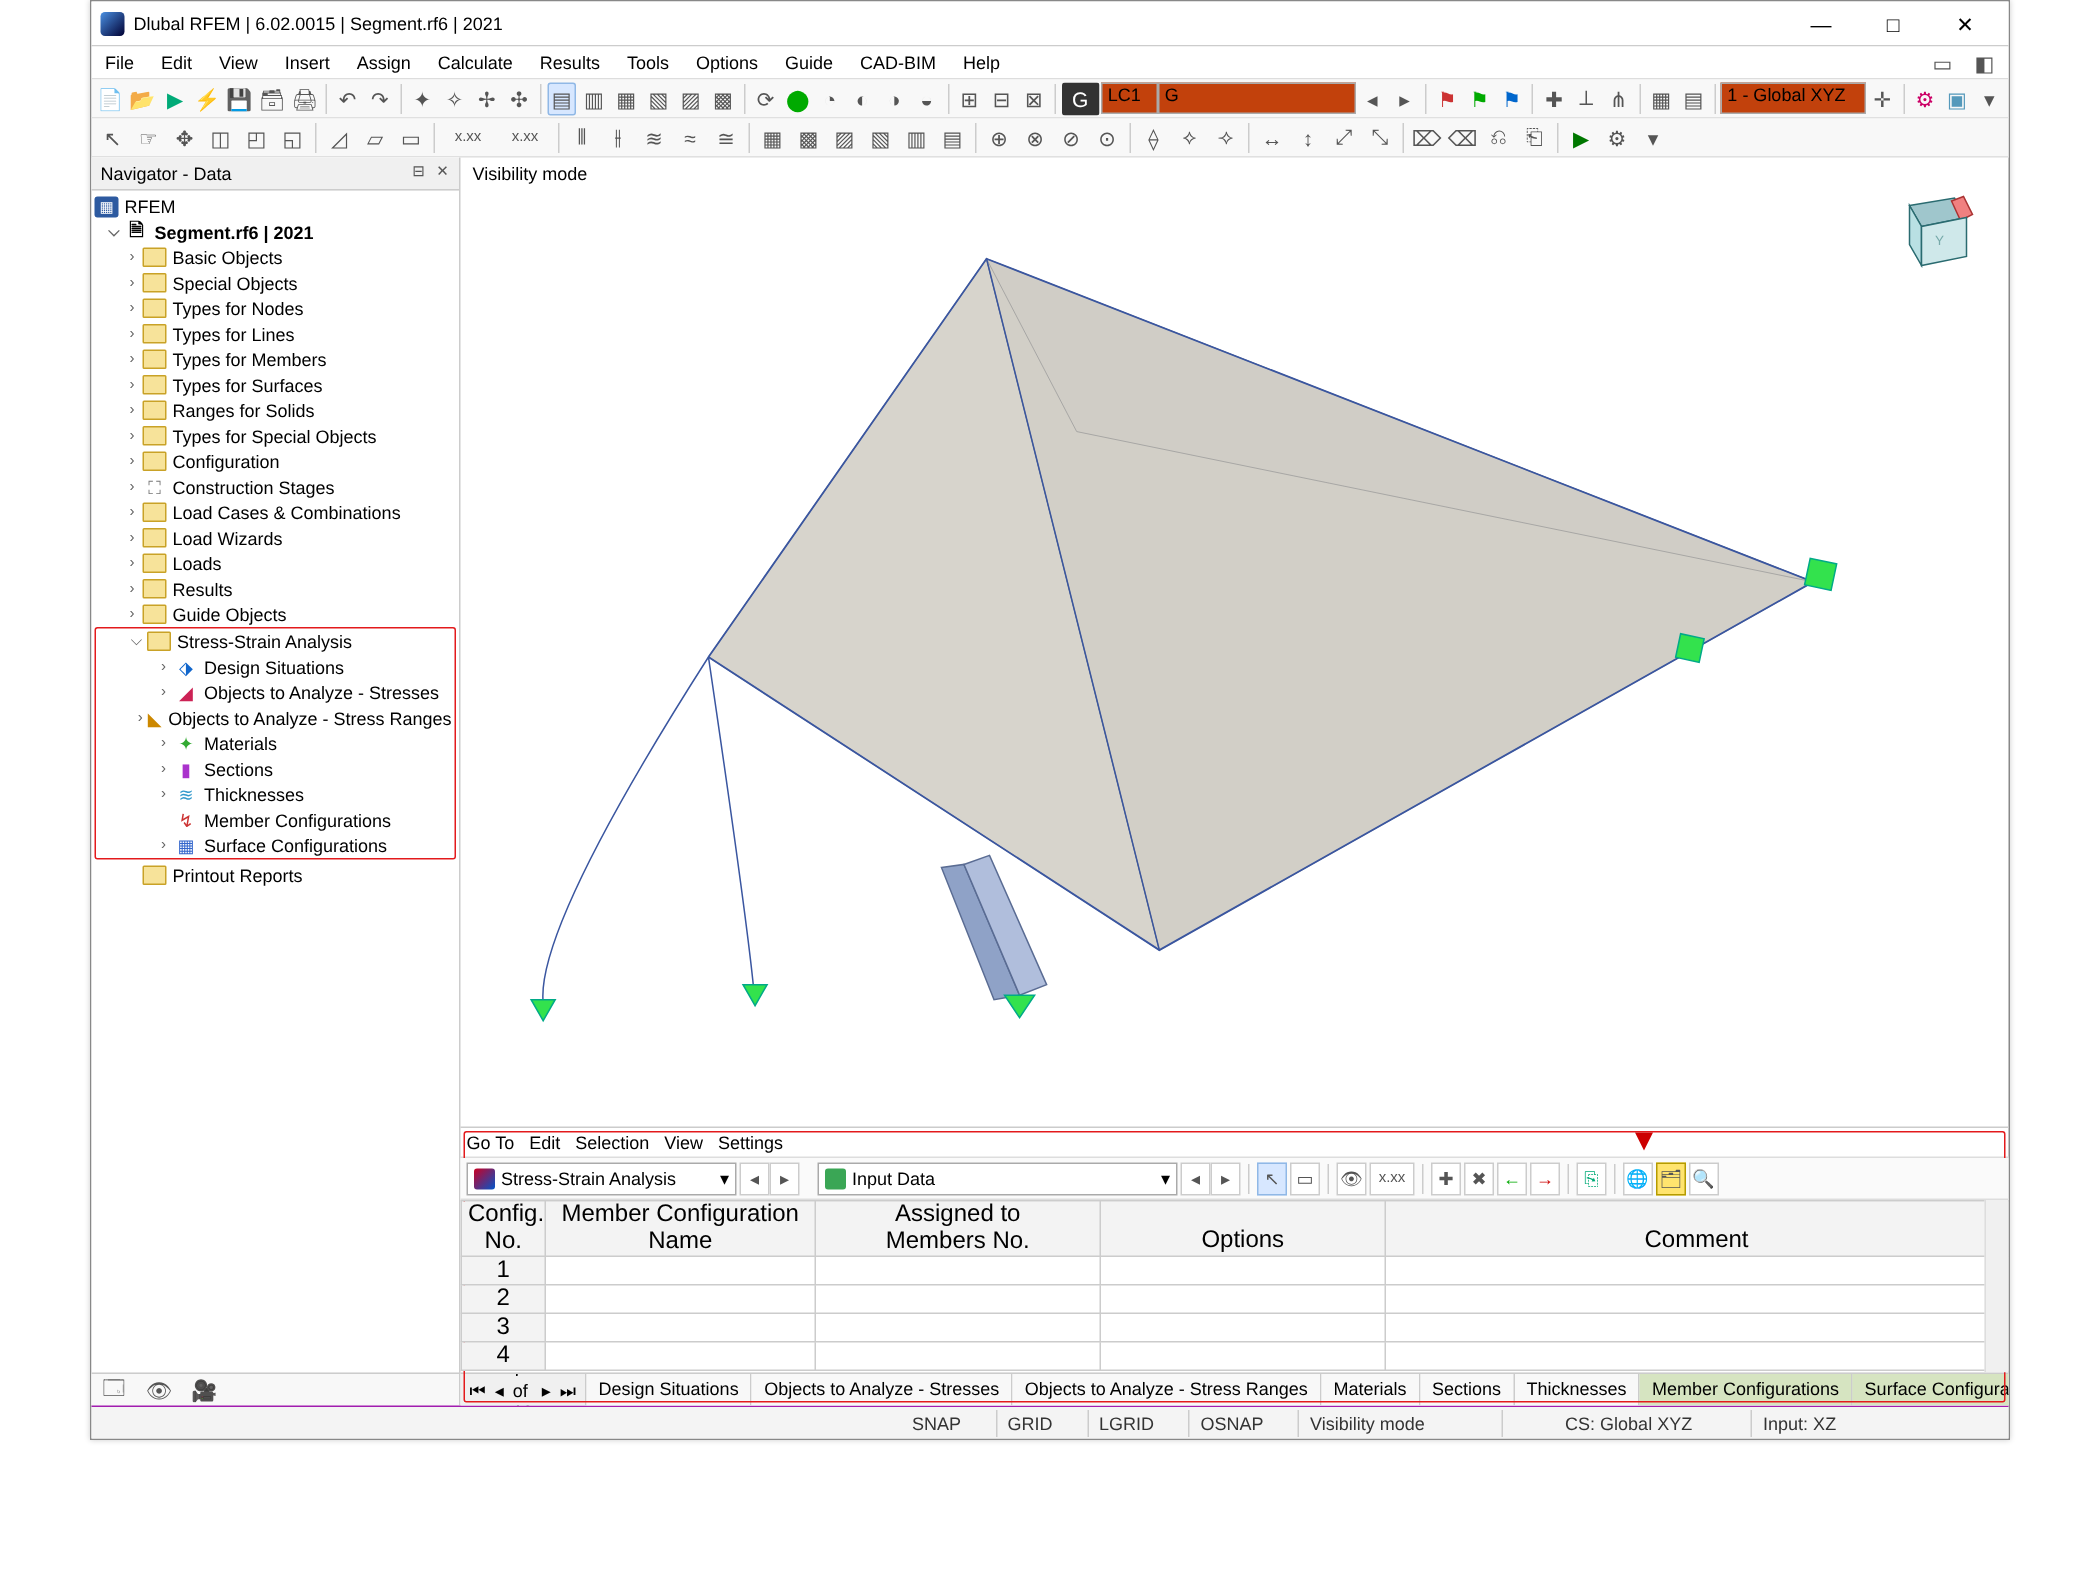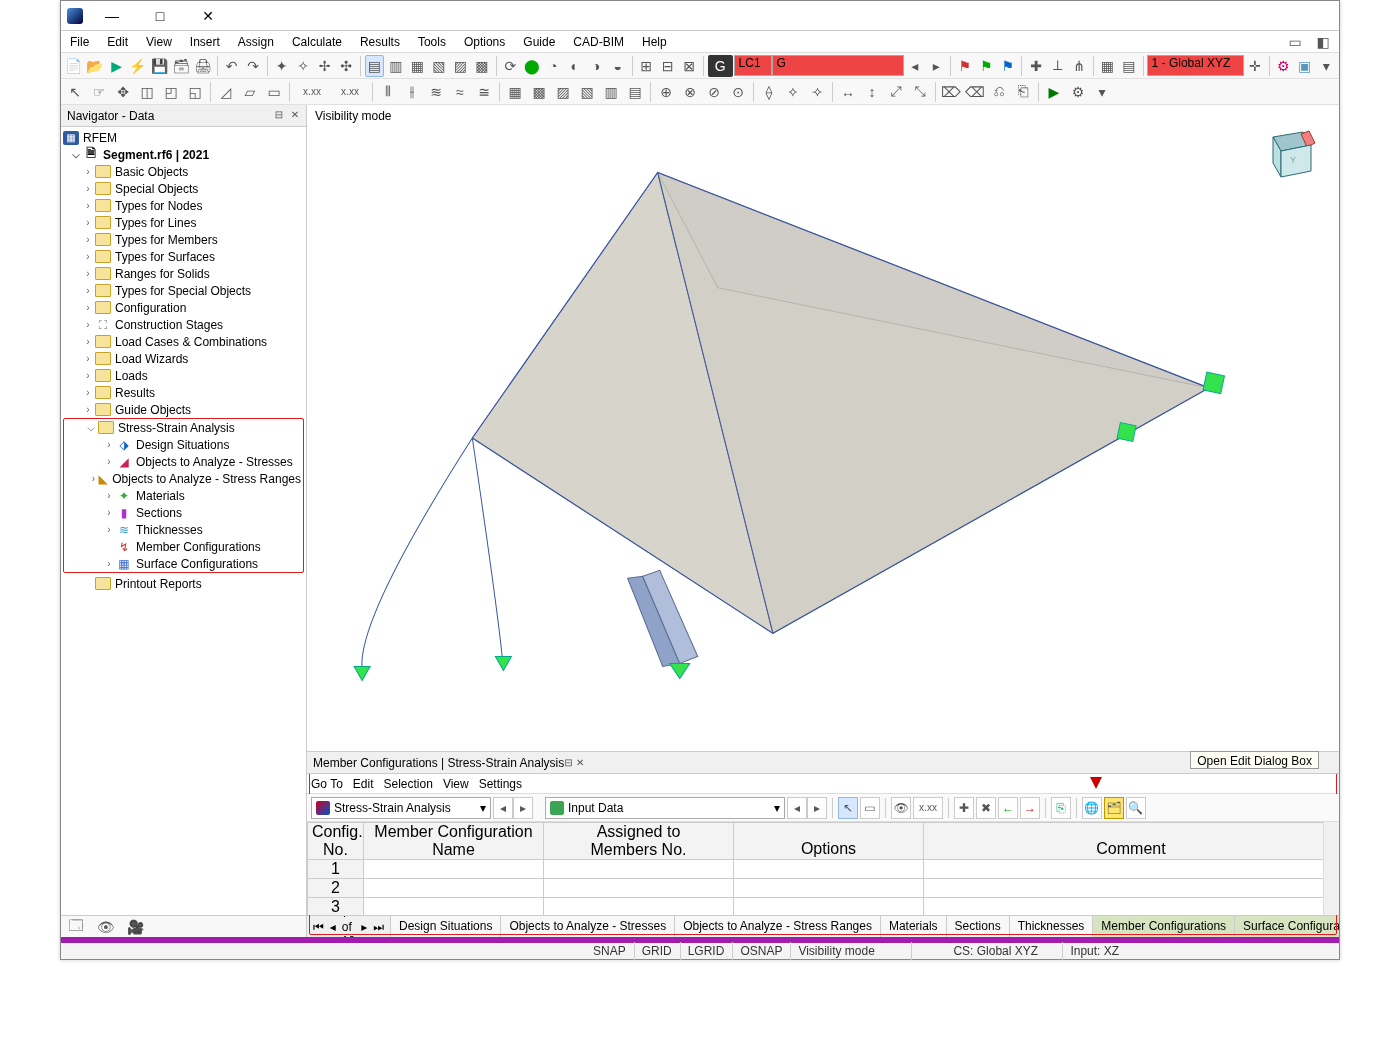--- a/index.html
+++ b/index.html
@@ -11,21 +11,21 @@
   .winbtns { display:flex; gap:2px;}
   .winbtn { width:46px; height:28px; display:flex; align-items:center; justify-content:center; font-size:14px; font-family:Arial; color:#000;}
 
   .menubar { height:22px; display:flex; align-items:stretch; border-bottom:1px solid #ddd; background:#fff;}
   .menubar .menu-item { padding:3px 9px; line-height:16px; }
   .menubar .docklets { margin-left:auto; display:flex; align-items:center; padding-right:4px; gap:4px;}
 
   .toolbar-row { height:26px; display:flex; align-items:center; padding:1px 2px; border-bottom:1px solid #e0e0e0; background:#f8f8f8; gap:0px; overflow:hidden;}
   .tb-btn { width:22px; height:22px; display:flex; align-items:center; justify-content:center; border:1px solid transparent; border-radius:2px; margin:0 1px; font-size:14px; color:#555;}
   .tb-sep { width:1px; height:20px; background:#ccc; margin:0 3px;}
-  .tb-combo { height:21px; border:1px solid #aaa; background:#ef4444; font-size:12px; padding:0 4px;}
+  .tb-combo { height:21px; border:1px solid #aaa; background:#c2410c; font-size:12px; padding:0 4px;}
 
   .body-row { flex:1; display:flex; min-height:0;}
 
   .navigator { width:246px; border-right:1px solid #ccc; display:flex; flex-direction:column; background:#fff;}
   .nav-header { height:22px; background:#f0f0f0; border-bottom:1px solid #ccc; display:flex; align-items:center; padding:0 6px; font-size:12px; position:relative;}
   .nav-header .panel-ctrls { position:absolute; right:4px; top:3px; display:flex; gap:2px;}
   .panel-ctrls .pc { width:14px; height:14px; font-size:10px; text-align:center; line-height:14px; color:#555;}
   .nav-tree { flex:1; overflow:auto; padding:2px 0;}
   .tree-row { display:flex; align-items:center; height:17px; padding:0 2px; white-space:nowrap; font-size:12px;}
   .tree-row .caret { width:14px; text-align:center; color:#666; font-size:10px;}
@@ -61,33 +61,34 @@
   table.grid th { background:#f3f3f3; font-weight:normal;}
   .bp-tabs { height:22px; display:flex; align-items:stretch; border-top:1px solid #ccc; background:#f0f0f0; font-size:12px; overflow:hidden;}
   .bp-tabs .pager { display:flex; align-items:center; padding:0 6px; gap:6px; border-right:1px solid #ccc;}
   .bp-tabs .tab { padding:3px 8px; border-right:1px solid #ccc; background:#f8f8f8; white-space:nowrap;}
   .bp-tabs .tab.active { background:#d6e4c1;}
   .bp-tabs .tab.secondary-active { background:#d6e4c1;}
 
   .nav-footer { height:22px; border-top:1px solid #ccc; display:flex; align-items:center; padding:0 4px; gap:8px; background:#f8f8f8;}
   .nav-footer .nf-btn { width:22px; height:18px; display:flex; align-items:center; justify-content:center; font-size:14px; color:#555;}
 
-  .statusbar { height:22px; border-top:6px solid #a21caf; background:#f4f4f4; display:flex; align-items:center; font-size:12px; color:#333; padding:0 4px; gap:1px;}
+  .statusbar { height:22px; border-top:1px solid #a21caf; background:#f4f4f4; display:flex; align-items:center; font-size:12px; color:#333; padding:0 4px; gap:16px;}
   .statusbar .cell { padding:0 7px; border-left:1px solid #ccc; height:18px; line-height:18px;}
   .statusbar .cell.first { border-left:none;}
   .scrollbar-fake-v { position:absolute; right:0; top:0; bottom:0; width:16px; background:#f0f0f0; border-left:1px solid #ddd;}
   .scrollbar-fake-v:before, .scrollbar-fake-v:after { content:''; position:absolute; left:3px; width:10px; height:10px;}
 </style>
 </head>
 <body>
 
 <div class="window">
 
   <div class="titlebar">
     <span class="app-icon"></span>
+    <span class="titlebar-title">Dlubal RFEM | 6.02.0015 | Segment.rf6 | 2021</span>
     <div class="winbtns">
       <div class="winbtn">—</div>
       <div class="winbtn">□</div>
       <div class="winbtn close">✕</div>
     </div>
   </div>
 
   <div class="menubar">
     <div class="menu-item">File</div>
     <div class="menu-item">Edit</div>
@@ -438,28 +439,20 @@
           <polygon points="188,548 204,548 196,562" fill="#33e24d" stroke="#0a8"></polygon>
           <polygon points="362,555 382,555 372,570" fill="#33e24d" stroke="#0a8"></polygon>
 
           <rect x="896" y="266" width="18" height="18" fill="#33e24d" stroke="#0a8" transform="rotate(12 905 275)"></rect>
           <rect x="810" y="316" width="16" height="16" fill="#33e24d" stroke="#0a8" transform="rotate(12 818 324)"></rect>
         </svg>
       </div>
 
       <div class="bottom-wrap">
         <div class="bottom-highlight"></div>
-        <div class="bp-title">
-          <span>Member Configurations | Stress-Strain Analysis</span>
-          <div class="tooltip-box">Open Edit Dialog Box</div>
-          <div class="panel-ctrls" style="right:4px;top:3px;">
-            <span class="pc">⊟</span>
-            <span class="pc">✕</span>
-          </div>
-        </div>
         <div class="bp-menu">
           <span>Go To</span>
           <span>Edit</span>
           <span>Selection</span>
           <span>View</span>
           <span>Settings</span>
         </div>
         <div class="bp-toolbar">
           <div class="combo-wrap" style="width:180px;">
             <span style="display:inline-block;width:14px;height:14px;background:linear-gradient(135deg,#c02,#05c);border-radius:2px;"></span>

